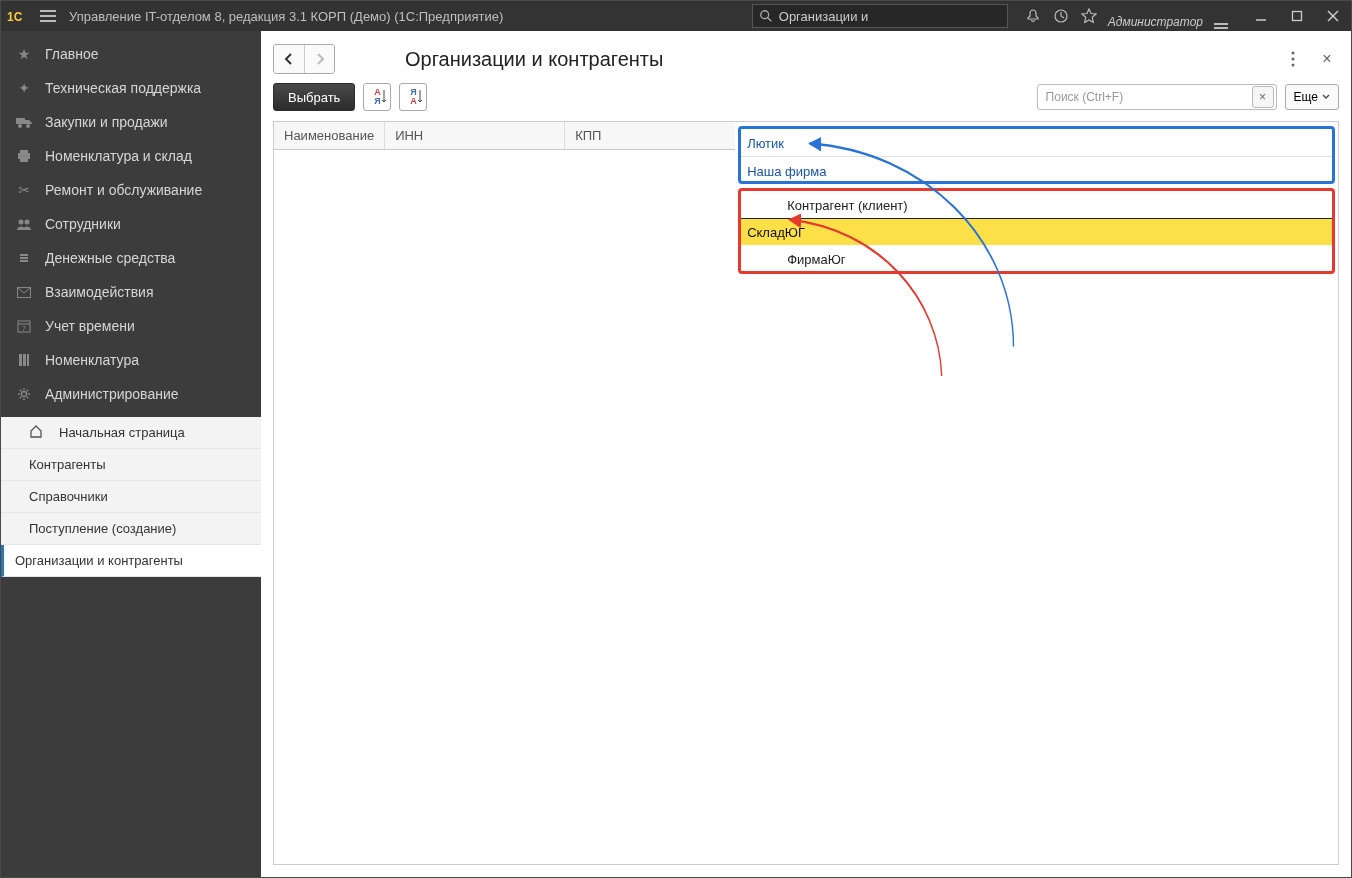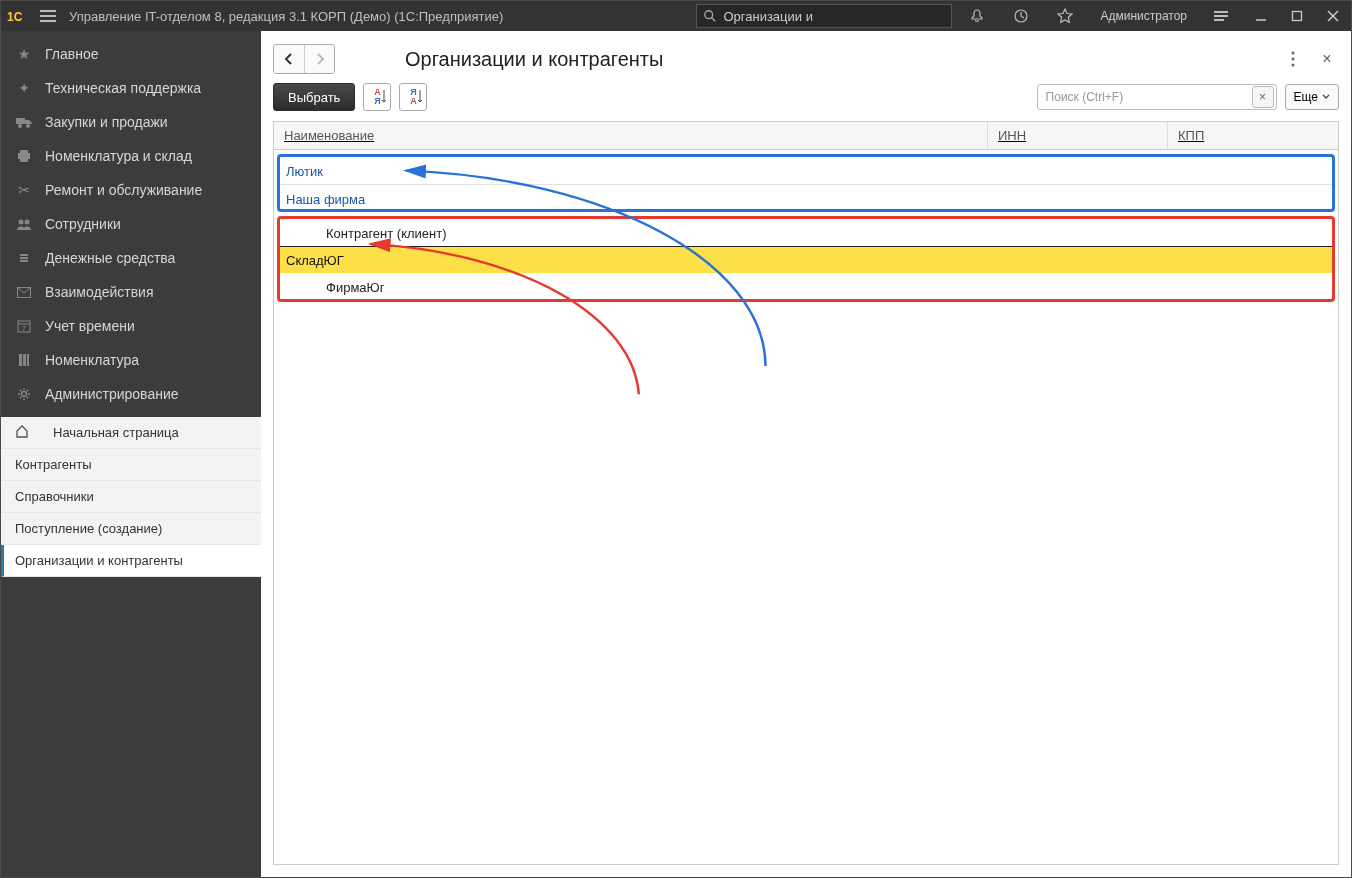--- a/index.html
+++ b/index.html
@@ -14,42 +14,42 @@
 .hamburger-lines { width: 16px; height: 2px; background: #bbb; position: relative; }
 .hamburger-lines::before, .hamburger-lines::after { content:""; position:absolute; left:0; width:16px; height:2px; background:#bbb; }
 .hamburger-lines::before { top:-5px; } .hamburger-lines::after { top:5px; }
 .title-text { margin-left: 6px; color: #bfbfbf; }
 .title-spacer { flex:1; }
 
 .global-search { width: 256px; height: 24px; background: #272727; border:1px solid #555; display:flex; align-items:center; padding: 0 6px; margin-right:8px;}
 .global-search svg { flex-shrink:0; }
 .global-search-text { color:#ccc; margin-left:6px; font-size:13px; white-space:nowrap; overflow:hidden;}
 
-.title-icons { display:flex; align-items:center; gap:18px; padding:0 4px;}
+.title-icons { display:flex; align-items:flex-end; gap:2px; padding:0 4px;font-style:italic;}
 .title-icon-btn { width:26px; height:26px; display:flex; align-items:center; justify-content:center; cursor:pointer; color:#bbb;}
 .user-label { font-size:12px; color:#ccc; padding:0 4px;}
 .sandwich-right { width:24px; display:flex; align-items:center; justify-content:center; cursor:pointer;}
 .sandwich-right-lines { width:14px; height:2px; background:#bbb; position:relative;}
 .sandwich-right-lines::before,.sandwich-right-lines::after{content:"";position:absolute;left:0;height:2px;background:#bbb;}
 .sandwich-right-lines::before{top:-4px;width:14px;} .sandwich-right-lines::after{top:4px;width:10px;}
 .win-controls { display:flex; margin-left:6px;}
 .win-btn { width:36px; height:30px; display:flex; align-items:center; justify-content:center; cursor:pointer; color:#ccc;}
 .win-btn svg { display:block; }
 
 
 .body { flex:1; display:flex; overflow:hidden; }
 
 
 .sidebar { width: 260px; background:#3c3c3c; display:flex; flex-direction:column; color:#d6d6d6; font-size:14px; }
 .nav-section { padding: 6px 0;}
 .nav-item { height:34px; display:flex; align-items:center; padding:0 14px; cursor:pointer; gap:12px;}
 .nav-icon { width:18px; display:flex; align-items:center; justify-content:center; color:#888;}
 
 .sub-panel { background:#f3f3f3; color:#333; font-size:13px;}
-.sub-item { height:32px; display:flex; align-items:center; padding:0 14px; cursor:pointer; border-bottom:1px solid #e6e6e6; gap:24px;}
+.sub-item { height:32px; display:flex; align-items:center; padding:0 28px; cursor:pointer; border-bottom:1px solid #e6e6e6; gap:16px;}
 .sub-item.active { background:#fff; border-left:3px solid #2a7ab0; padding-left:11px;}
 .home-icon { color:#555;}
 
 
 .main { flex:1; background:#fff; display:flex; flex-direction:column; padding: 10px 12px 12px 12px; position:relative; overflow:hidden;}
 .page-header { display:flex; align-items:center; height:36px; gap:10px;}
 .nav-arrows { display:flex; border:1px solid #aaa; border-radius:3px; overflow:hidden; }
 .nav-arrow { width:30px; height:28px; display:flex; align-items:center; justify-content:center; cursor:pointer; background:#fafafa;}
 .nav-arrow + .nav-arrow { border-left:1px solid #ccc;}
 .nav-arrow.disabled { color:#bbb; cursor:default;}
@@ -63,21 +63,21 @@
 .sort-btn { width:28px; height:28px; border:1px solid #aaa; border-radius:3px; background:#fff; display:flex; align-items:center; justify-content:center; cursor:pointer; font-size:10px; line-height:1; flex-direction:column;}
 .sort-btn .s1 { color:#c04848; font-weight:bold;}
 .sort-btn .s2 { color:#3d6cb0; font-weight:bold;}
 .toolbar-spacer { flex:1;}
 .search-box { width:240px; height:26px; border:1px solid #bbb; border-radius:3px; display:flex; align-items:center; background:#fff;}
 .search-box input { flex:1; border:none; outline:none; padding:0 8px; font-size:12px; color:#333; background:transparent;}
 .search-box input::placeholder { color:#999;}
 .search-clear { width:22px; height:22px; border:1px solid #bbb; border-radius:3px; margin:0 2px; display:flex; align-items:center; justify-content:center; cursor:pointer; font-size:12px; color:#666; background:#f6f6f6;}
 .more-btn { height:26px; border:1px solid #aaa; border-radius:3px; background:#fafafa; padding:0 8px; display:flex; align-items:center; gap:4px; cursor:pointer; font-size:12px;}
 
-.table { margin-top:10px; border:1px solid #ccc; flex:1; display:flex; flex-direction:column; overflow:hidden; position:relative;text-decoration:underline;}
+.table { margin-top:10px; border:1px solid #ccc; flex:1; display:flex; flex-direction:row; overflow:hidden; position:relative;}
 .thead { display:flex; background:#f7f7f7; border-bottom:1px solid #ccc; height:28px; align-items:stretch; font-size:13px; color:#555;}
 .th { display:flex; align-items:center; padding:0 10px; border-right:1px solid #ddd;}
 .th.name { flex:1;}
 .th.inn { width:180px;}
 .th.kpp { width:170px; border-right:none;}
 
 .tbody { flex:1; position:relative; background:#fff;}
 .group-box { position:absolute; left:3px; right:3px; border:3px solid; border-radius:4px;}
 .group-blue { top:4px; height:58px; border-color:#2973d6;}
 .group-red { top:66px; height:86px; border-color:#e43a2f;}

